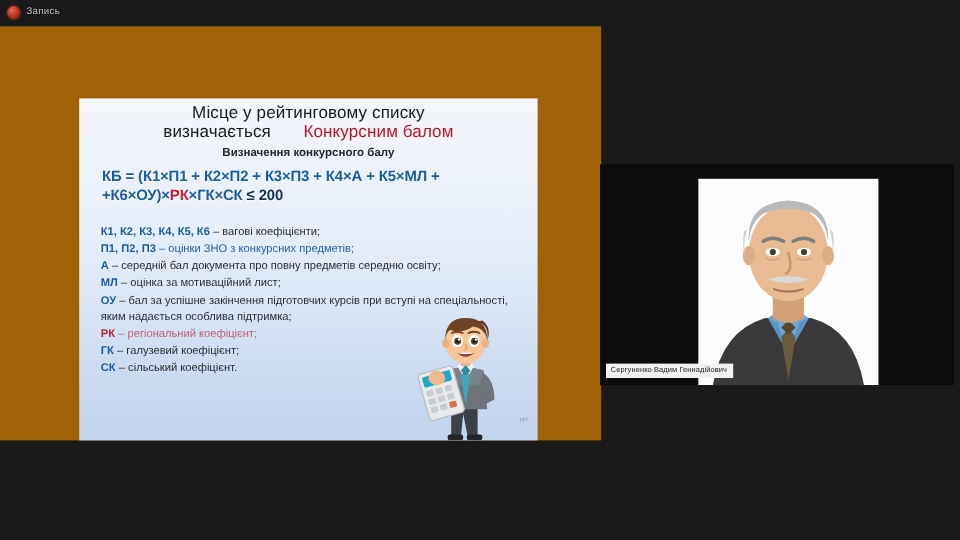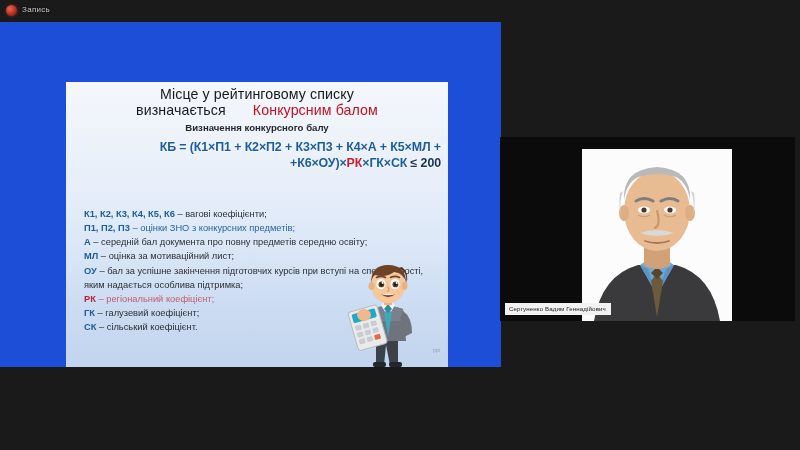--- a/index.html
+++ b/index.html
@@ -26,21 +26,21 @@
   }
   #rec-label{
     color:#c9c9c9;font-size:8px;letter-spacing:.3px;
     text-shadow:0 0 2px rgba(0,0,0,.8);
     white-space:nowrap;
   }
 
   
   #share-stage{
     position:absolute;left:0;top:22px;width:501px;height:345px;
-    background:#1d4ed8;
+    background:#a16207;
   }
   
   #slide{
     position:absolute;left:66px;top:60px;width:382px;height:285px;
     background:linear-gradient(180deg,
       #f4f7fc 0%, #eef3fa 18%, #e6eefa 38%,
       #dbe7f7 58%, #ccdcf2 78%, #c2d5ee 100%);
     overflow:hidden;
   }
 
@@ -56,33 +56,33 @@
   #slide-title .hl{color:#c1121f;margin-left:23px;}
 
   #slide-subtitle{
     position:absolute;left:0;right:0;top:40px;
     text-align:center;
     font-size:9.6px;color:#24282e;font-weight:bold;
   }
 
   #formula{
     position:absolute;left:0;right:0;top:58px;
-    text-align:right;
+    text-align:left;
     font-size:12.4px;font-weight:bold;line-height:1.28;
     color:#1c5c9e;
     letter-spacing:-.1px;
     text-shadow:0 1px 0 rgba(255,255,255,.6);
-    padding:0 7px;
+    padding:0 19px;
   }
   #formula .rk{color:#c32034;}
   #formula .lim{color:#16324f;}
 
   #defs{
     position:absolute;left:18px;right:8px;top:104px;
-    font-size:9.3px;line-height:1.52;color:#2b2f35;margin-top:21px;
+    font-size:9.3px;line-height:1.52;color:#2b2f35;
   }
   .def-row{white-space:nowrap;}
   .def-row.wrap{white-space:normal;}
   .sym{font-weight:bold;color:#1c5c9e;}
   .sym.red{color:#c32034;}
   .dsc{color:#2b2f35;}
   .dsc.blue{color:#2a62a5;}
 
   
   #boy{

